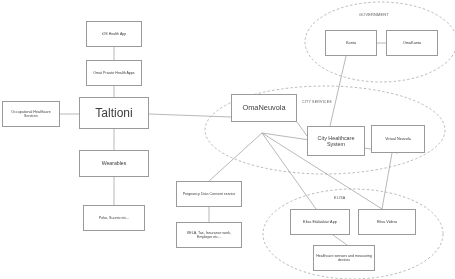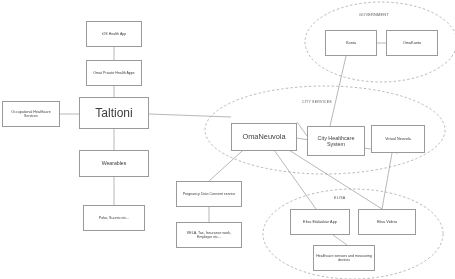--- a/index.html
+++ b/index.html
@@ -109,21 +109,21 @@
   </div>
 
   <div class="node" style="left:176px; top:181px; width:66px; height:26px; font-size:3.6px;">
     <span>Pregnancy Data Consent service</span>
   </div>
 
   <div class="node" style="left:176px; top:222px; width:66px; height:26px; font-size:3.6px;">
     <span>KELA, Tax, Insurance work, Employer etc...</span>
   </div>
 
-  <div class="node" style="left:231px; top:123px; width:66px; height:28px; font-size:7.4px;">
+  <div class="node" style="left:231px; top:94px; width:66px; height:28px; font-size:7.4px;">
     <span>OmaNeuvola</span>
   </div>
 
   <div class="node" style="left:307px; top:126px; width:58px; height:30px; font-size:5.4px;">
     <span>City Healthcare System</span>
   </div>
 
   <div class="node" style="left:371px; top:125px; width:54px; height:28px; font-size:3.8px;">
     <span>Virtual Neuvola</span>
   </div>

